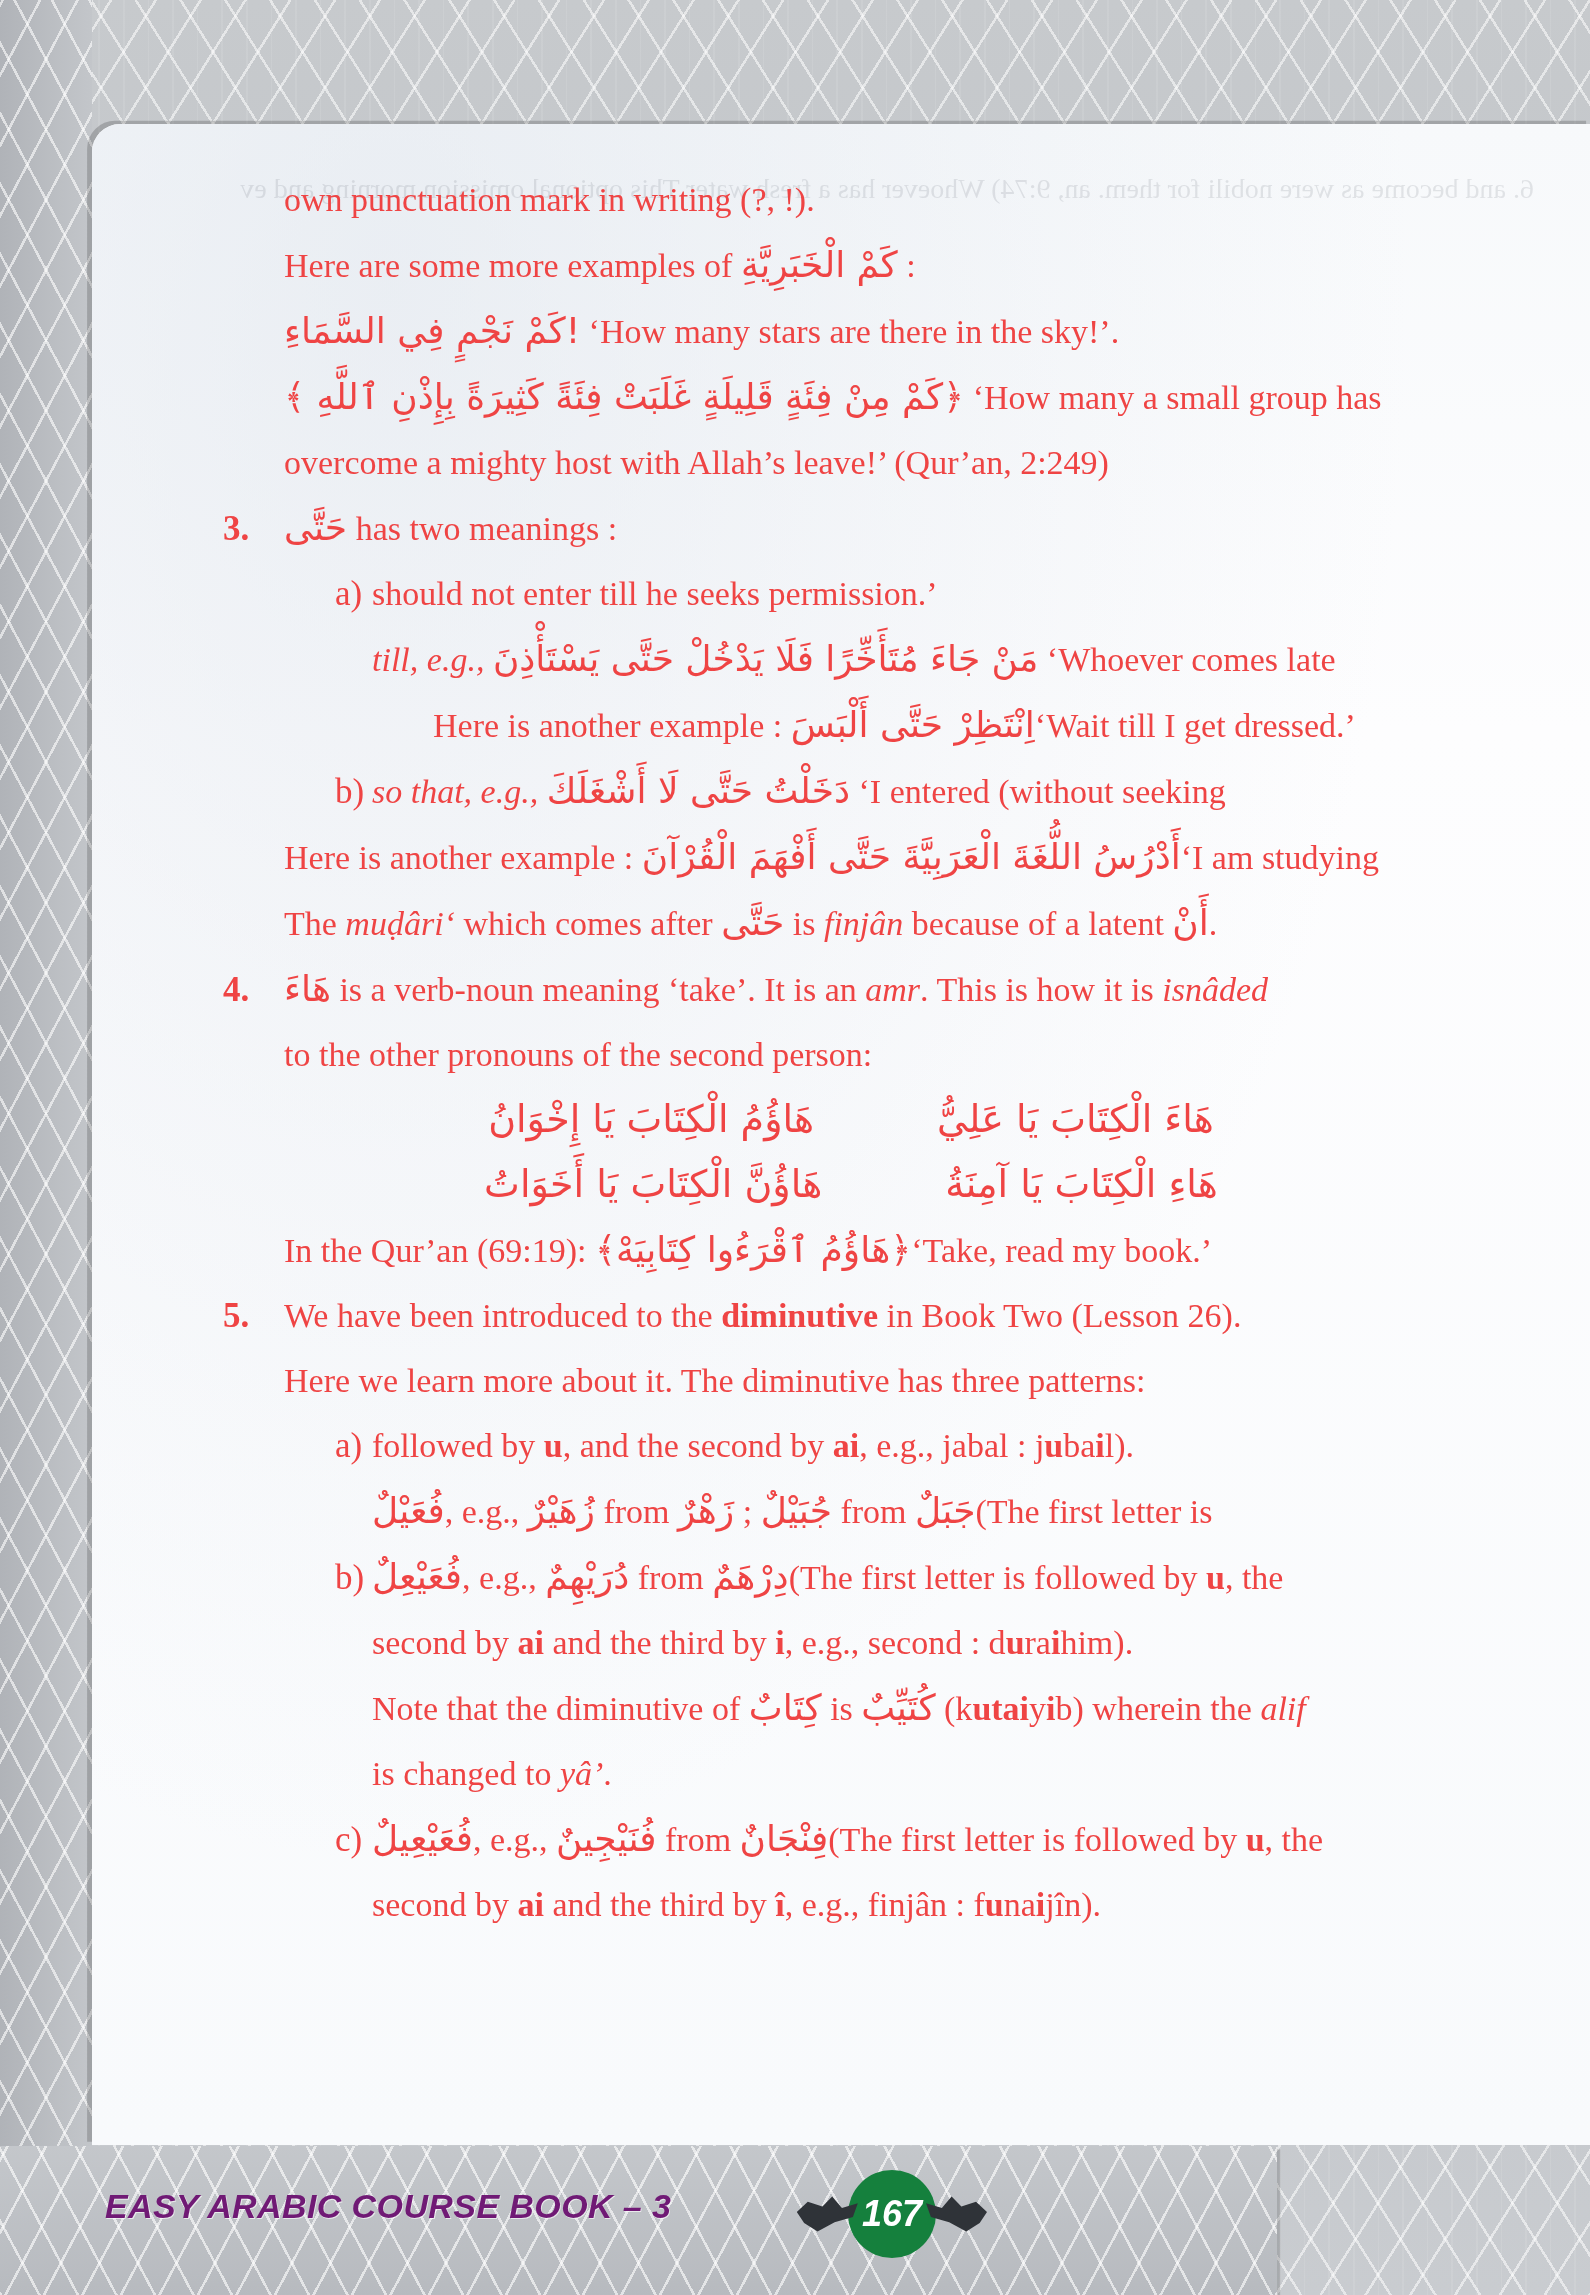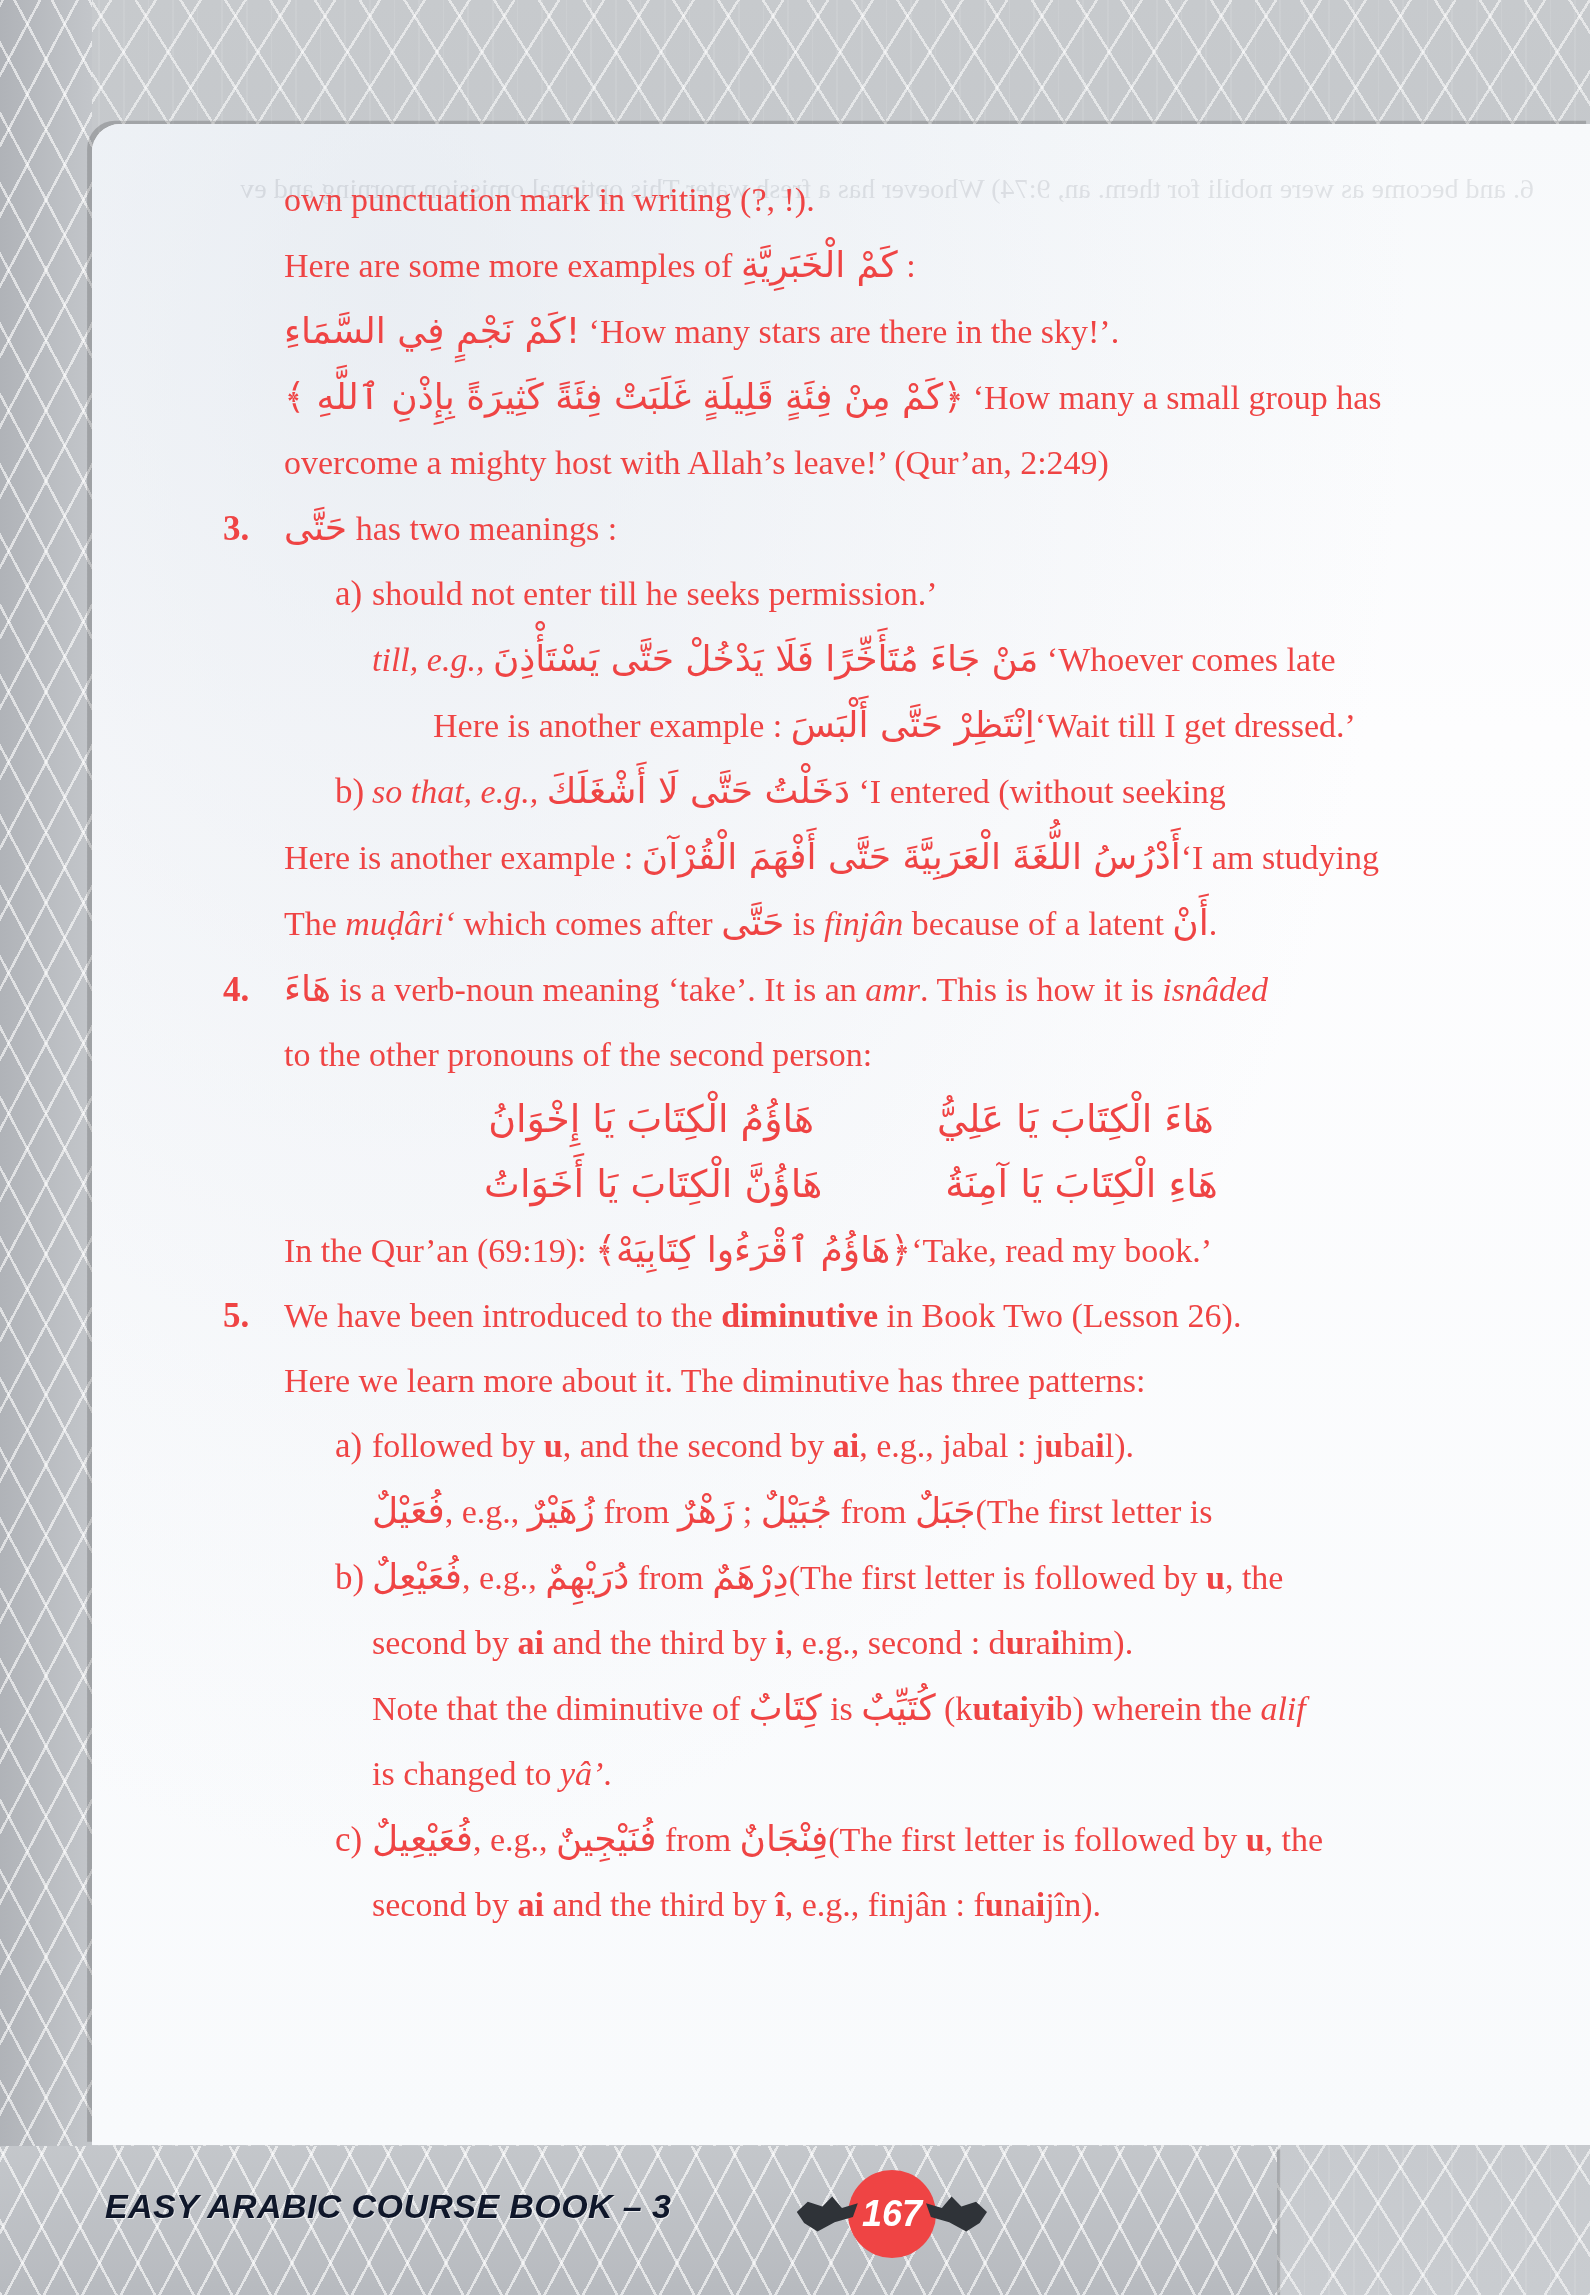--- a/index.html
+++ b/index.html
@@ -164,21 +164,21 @@
   }
   #footer-title {
     position: absolute;
     left: 105px;
     top: 2187px;
     font-family: "Liberation Sans", sans-serif;
     font-style: italic;
     font-weight: bold;
     font-size: 34px;
     letter-spacing: 0.4px;
-    color: #0f172a;
+    color: #701a75;
     text-shadow: 0.8px 0.8px 0 rgba(255,255,255,0.65);
     white-space: nowrap;
   }
   #page-badge {
     position: absolute;
     left: 769px;
     top: 2169px;
     width: 246px;
     height: 90px;
     display: flex;
@@ -189,21 +189,21 @@
     width: 61px;
     height: 38px;
     background: #2f3338;
     clip-path: polygon(0% 45%, 18% 18%, 42% 30%, 58% 4%, 74% 34%, 100% 22%, 92% 58%, 62% 72%, 34% 96%, 12% 74%);
   }
   .badge-orn.right { transform: scaleX(-1); }
   #page-num-circle {
     width: 88px;
     height: 88px;
     border-radius: 50%;
-    background: #ef4444;
+    background: #15803d;
     color: #ffffff;
     display: flex;
     align-items: center;
     justify-content: center;
     font-family: "Liberation Sans", sans-serif;
     font-weight: bold;
     font-style: italic;
     font-size: 36px;
     margin: 0 -9.8px;
   }

